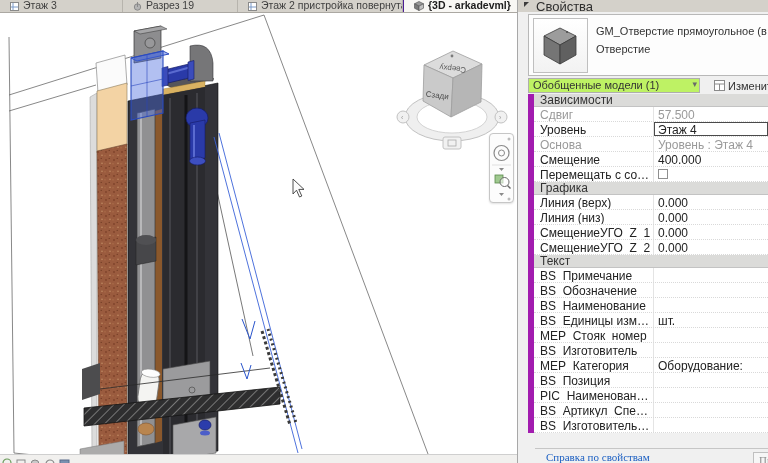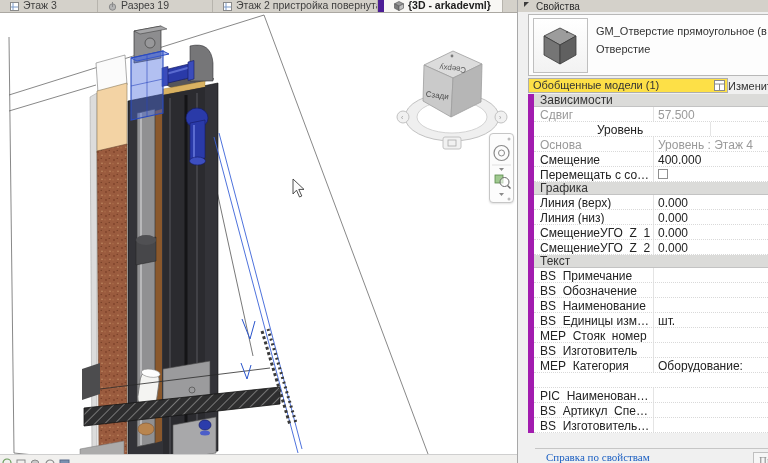--- a/index.html
+++ b/index.html
@@ -7,51 +7,51 @@
     font-family:"Liberation Sans", sans-serif; background:#fff; }
   #app { position:relative; width:768px; height:463px; background:#d4d1ca; }
 
   
   #tabbar { position:absolute; left:0; top:0; width:768px; height:12px;
     background:#d4d1ca; display:flex; font-size:10.5px; color:#3f3f3f; }
   .vtab { display:flex; align-items:flex-end; gap:4px; padding:0 6px 1px 10px;
     border-right:1px solid #b7b4ad; height:12px; overflow:hidden; white-space:nowrap; }
   .vtab .ticon { flex:0 0 auto; }
   .vtab.active { background:#f8f7f4; font-weight:bold; color:#1c1c1c;
-    border-left:6px solid #4c1d95; }
+    border-left:1px solid #4c1d95; }
   .vtab .closex { font-size:9px; color:#3a3a3a; margin-left:6px; font-weight:normal; }
 
   
   #canvas { position:absolute; left:0; top:12px; width:517px; height:442px;
     background:#ffffff; border-top:1px solid #aba8a2; }
   #navbar { position:absolute; left:489px; top:120px; width:25px; height:70px;
     background:#fcfcfc; border:1px solid #c6c6c6; border-radius:4px;
     box-shadow:0 1px 2px rgba(0,0,0,.12); }
 
   
   #statusbar { position:absolute; left:0; top:454px; width:517px; height:9px;
     background:#f1f0ee; border-top:1px solid #cfcfcf; overflow:hidden; }
 
   
   #propspanel { position:absolute; left:517px; top:0; width:251px; height:463px;
     background:#f0f0f0; border-left:1px solid #a8a8a8; overflow:hidden; }
   #prop-caption { position:absolute; left:0; top:0; width:100%; height:12px;
-    background:#d4d1ca; font-size:10px; color:#2e2e2e; padding-left:18px;
+    background:#d4d1ca; font-size:13px; color:#2e2e2e; padding-left:18px;
     line-height:13px; }
   #prop-caption .dockarrow { position:absolute; left:6px; top:2px; width:0; height:0;
     border-left:5px solid #3c3c3c; border-bottom:5px solid transparent; }
   #typebox { position:absolute; left:10px; top:14px; right:0; height:62px;
     background:#fdfdfd; border:1px solid #b8b8b8; border-right:none; }
   #typethumb { position:absolute; left:4px; top:3px; width:55px; height:55px;
     background:linear-gradient(#ffffff,#f2f2f2); border:1px solid #bfbfbf; }
   .typeline { position:absolute; left:67px; font-size:11px; color:#333; white-space:nowrap; }
   #typeline1 { top:10px; } #typeline2 { top:28px; }
   #selrow { position:absolute; left:10px; top:78px; right:0; height:15px; font-size:11px; }
-  #filtercombo { position:absolute; left:0; top:0; width:200px; height:15px;
-    background:#fde047; border:1px solid #aeaeae; color:#333; padding:0 14px 0 4px;
+  #filtercombo { position:absolute; left:0; top:0; width:172px; height:15px;
+    background:#bef264; border:1px solid #aeaeae; color:#333; padding:0 14px 0 4px;
     line-height:13px; white-space:nowrap; overflow:hidden; }
   #filtercombo .chev { position:absolute; right:2px; top:-1px; color:#6a6a6a; font-size:9px; }
   #edittype { position:absolute; left:186px; top:0; height:15px; display:flex;
     align-items:center; gap:3px; color:#333; white-space:nowrap; }
 
   #prop-grid { position:absolute; left:10px; top:94px; right:0; background:#fff;
     font-size:12px; border-left:6px solid #a21caf; }
   .prop-section { height:13px; background:#dbdbd9; color:#333;
     border-bottom:1px solid #c3c3c3; padding:0 0 0 6px; line-height:13px; }
   .prop-row { display:flex; height:15px; border-bottom:1px dotted #d9d9d9; background:#fff;justify-content:center; }
@@ -72,21 +72,21 @@
     padding:1px 0 0 5px; white-space:nowrap; }
   svg { display:block; }
   text { font-family:"Liberation Sans", sans-serif; }
 </style>
 </head>
 <body>
 
 <div id="app">
 
   <div id="tabbar">
-    <div class="vtab" style="width:98px">
+    <div class="vtab" style="width:123px">
       <span class="ticon">
         <svg width="9" height="9">
             <rect x="0.5" y="0.5" width="8" height="8" fill="#fff" stroke="#8a8a8a"></rect>
             <line x1="3" y1="1" x2="3" y2="8" stroke="#7a9ac8" stroke-width="1"></line>
             <line x1="1" y1="5" x2="8" y2="5" stroke="#7a9ac8" stroke-width="1"></line>
           </svg>
       </span>
       <span>Этаж 3</span>
     </div>
     <div class="vtab" style="width:115px">
@@ -298,20 +298,21 @@
     </div>
 
     <div id="prop-grid">
         <div class="prop-section">Зависимости</div>
         <div class="prop-row disabled">
           <div class="prop-label">Сдвиг</div>
           <div class="prop-value">57.500</div>
         </div>
         <div class="prop-row focused">
           <div class="prop-label">Уровень</div>
+          <div class="prop-value">Этаж 4</div>
         </div>
         <div class="prop-row disabled">
           <div class="prop-label">Основа</div>
           <div class="prop-value">Уровень : Этаж 4</div>
         </div>
         <div class="prop-row">
           <div class="prop-label">Смещение</div>
           <div class="prop-value">400.000</div>
         </div>
         <div class="prop-row checkbox">
@@ -358,20 +359,21 @@
         </div>
         <div class="prop-row">
           <div class="prop-label">BS_Изготовитель</div>
           <div class="prop-value"></div>
         </div>
         <div class="prop-row">
           <div class="prop-label">MEP_Категория</div>
           <div class="prop-value">Оборудование:</div>
         </div>
         <div class="prop-row">
+          <div class="prop-label">BS_Позиция</div>
           <div class="prop-value"></div>
         </div>
         <div class="prop-row">
           <div class="prop-label">PIC_Наименование_по_...</div>
           <div class="prop-value"></div>
         </div>
         <div class="prop-row">
           <div class="prop-label">BS_Артикул_Специфика...</div>
           <div class="prop-value"></div>
         </div>

